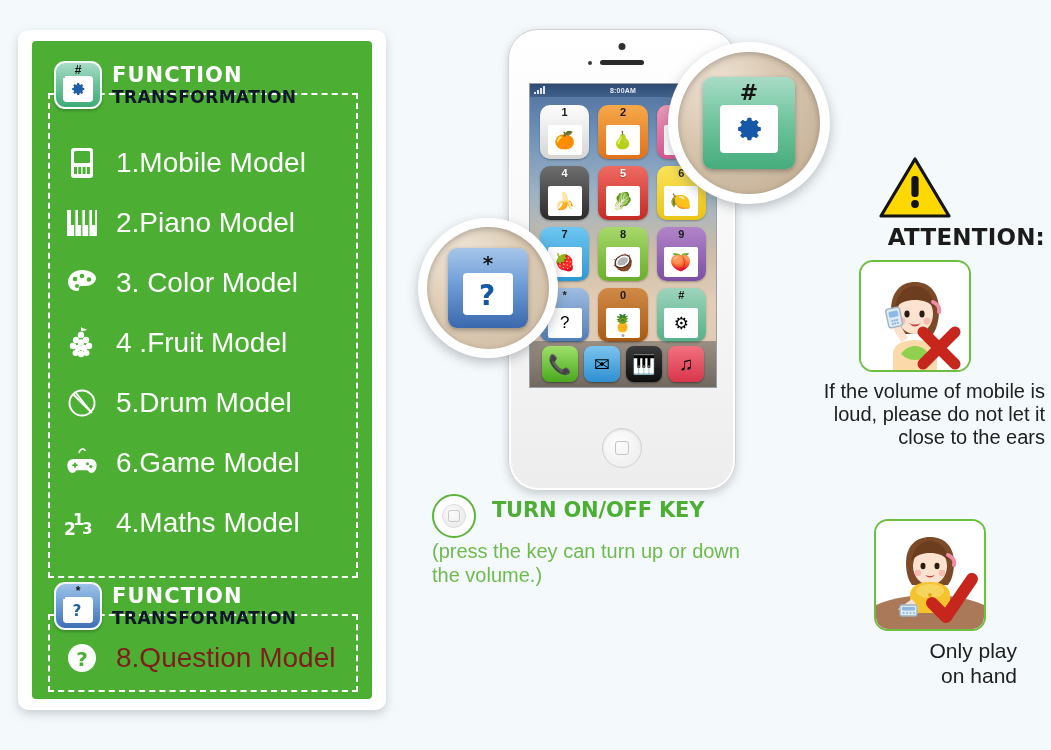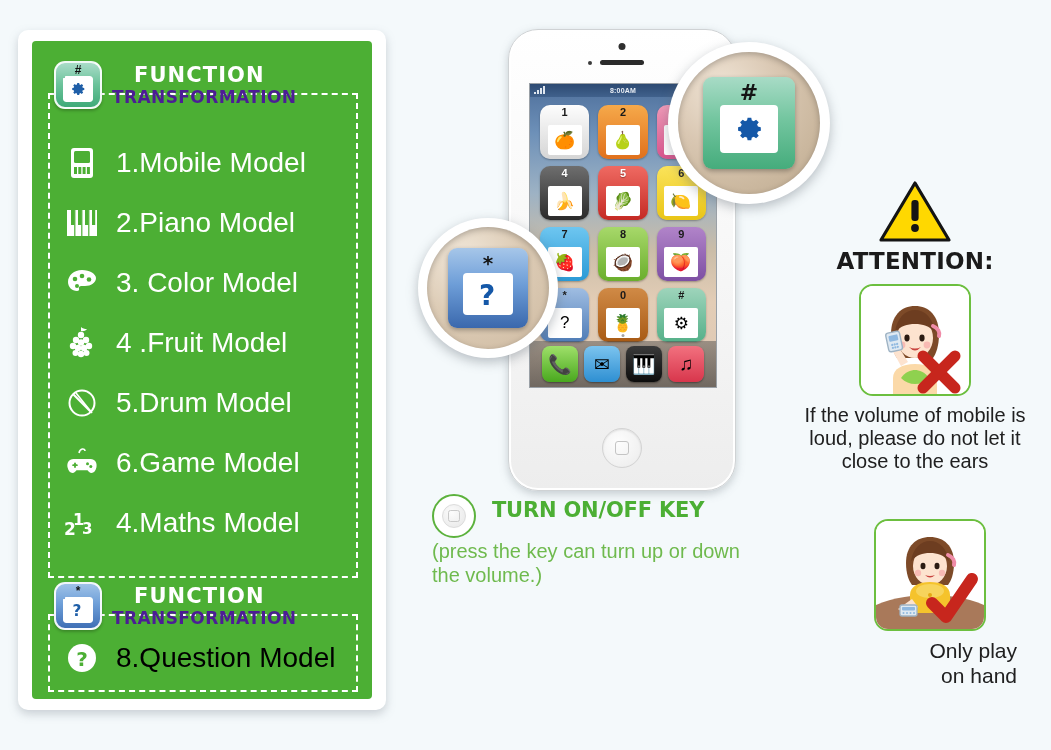--- a/index.html
+++ b/index.html
@@ -57,24 +57,23 @@
       radial-gradient(circle 2.4px at 50% 0, #fff 98%, transparent 100%) left top/5px 5px repeat-x,
       radial-gradient(circle 2.4px at 50% 100%, #fff 98%, transparent 100%) left bottom/5px 5px repeat-x;
     z-index:-1;
   }
   .stamp svg{ display:block; }
 
   .sect-titles{ line-height:1; }
   .sect-t1{
     font-size:21px; font-weight:bold; color:#fff; letter-spacing:1.1px;
     font-family:"DejaVu Sans", sans-serif;
-    margin-left:22px;
   }
   .sect-t2{
-    font-size:17px; font-weight:bold; color:#4c1d95; letter-spacing:.4px;
+    font-size:17px; font-weight:bold; color:#0f172a; letter-spacing:.4px;
     margin-top:3px; font-family:"DejaVu Sans", sans-serif;
   }
 
   .dashbox{
     position:absolute; left:16px; right:14px;
     border:2px dashed #ffffff;
   }
   .dashbox.fn{ top:52px; height:485px; }
   .dashbox.q { top:573px; height:78px; }
 
@@ -87,21 +86,21 @@
   .item .ic{ width:40px; height:38px; flex:0 0 auto; display:flex; align-items:center; justify-content:center; }
   .item .lbl{
     font-size:28px; color:#fff; white-space:nowrap;
     font-family:"Liberation Sans", sans-serif;
   }
   .qitem{
     position:absolute; left:30px; top:598px;
     display:flex; align-items:center; gap:14px;
   }
   .qitem .ic{ width:40px; height:38px; display:flex; align-items:center; justify-content:center; }
-  .qitem .lbl{ font-size:28px; color:#000000; white-space:nowrap; }
+  .qitem .lbl{ font-size:28px; color:#7f1d1d; white-space:nowrap; }
 
   
   .phone-wrap{ position:absolute; left:498px; top:27px; width:250px; height:470px; }
   .phone{
     position:absolute; left:10px; top:2px; width:228px; height:462px;
     background:linear-gradient(180deg,#ffffff 0%,#f7f7f7 50%,#ededed 100%);
     border-radius:30px;
     border:1px solid #cfd2d4;
     box-shadow:0 3px 9px rgba(110,120,130,.35), inset 0 0 0 2px #fff;
   }
@@ -241,21 +240,21 @@
   .onoff-title{
     font-size:21px; font-weight:bold; color:#4caf34; letter-spacing:-.2px;
     font-family:"DejaVu Sans", sans-serif; margin-top:6px;
   }
   .onoff-sub{
     font-size:20px; color:#6fba4e; line-height:1.18; margin-top:2px;
     font-family:"Liberation Sans", sans-serif;
   }
 
   
-  .attention{ position:absolute; left:785px; top:180px; width:260px; text-align:center; }
+  .attention{ position:absolute; left:785px; top:156px; width:260px; text-align:right; }
   .tri-wrap{ position:relative; width:74px; height:64px; margin:0 auto; }
   .tri-wrap svg{ display:block; }
   .att-label{
     font-size:23px; font-weight:bold; color:#1b1b1b; margin-top:4px;
     font-family:"DejaVu Sans", sans-serif; letter-spacing:.2px;
   }
   .pic-box{
     width:112px; height:112px; margin:10px auto 0; border-radius:14px;
     border:2px solid #6cbf3f; background:#fff; position:relative; overflow:hidden;
   }

